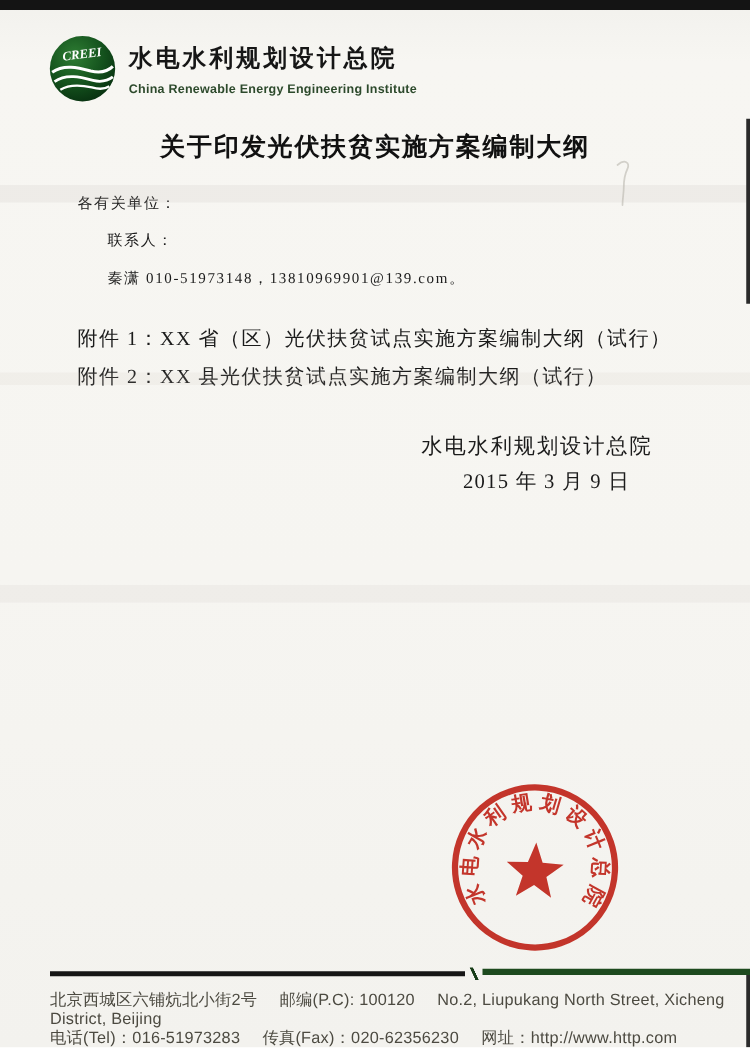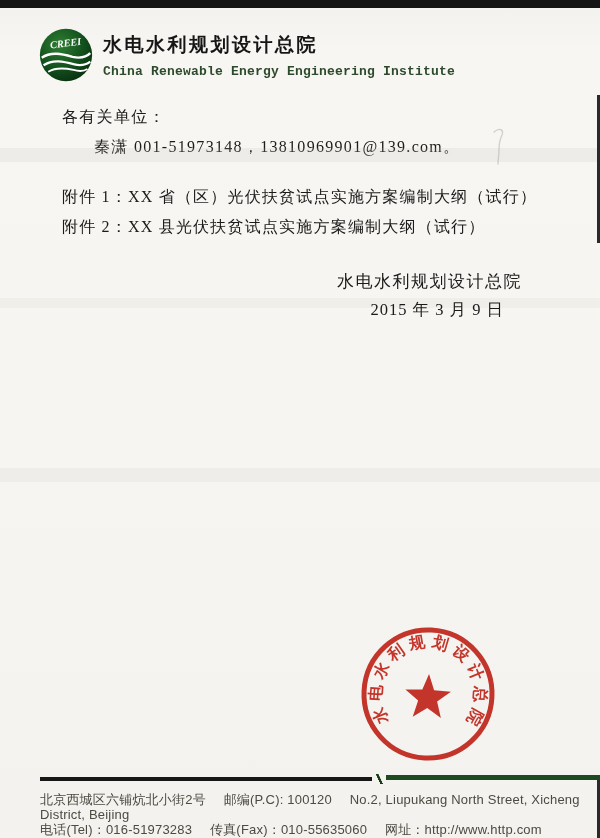--- a/index.html
+++ b/index.html
@@ -18,28 +18,28 @@
   .streak3 { top:468px; height:14px; background:rgba(195,190,183,.14); }
   .scan-edge-right-top { position:absolute; right:0; top:95px; width:3px; height:148px; background:#2a2a2a; }
   .scan-edge-right-bottom { position:absolute; right:0; top:778px; width:3px; height:60px; background:#2a2a2a; }
   .pencil-mark { position:absolute; left:488px; top:126px; opacity:.55; }
 
   
   .header { position:relative; margin:26px 0 0 38px; display:flex; align-items:center; height:58px; }
   .logo { width:56px; height:56px; flex:0 0 56px; }
   .header-names { margin-left:9px; font-family:"Liberation Sans","DejaVu Sans",sans-serif; }
   .org-cn { font-size:19px; font-weight:bold; letter-spacing:2.5px; color:#161616; }
-  .org-en { font-size:13px; font-weight:bold; color:#2d4a2c; letter-spacing:.2px; margin-top:6px;font-family:Liberation Mono, monospace; }
+  .org-en { font-size:10px; font-weight:bold; color:#2d4a2c; letter-spacing:.2px; margin-top:6px; }
 
   
   .doc-title { margin-top:18px; text-align:center; font-family:"Liberation Sans","DejaVu Sans",sans-serif;
                font-weight:bold; font-size:20px; line-height:33px; letter-spacing:1.5px; color:#111; }
 
   
-  .letter-body { margin:12px 62px 0 62px; font-size:16px; line-height:30px; letter-spacing:1.3px;
+  .letter-body { margin:12px 62px 0 62px; font-size:12px; line-height:30px; letter-spacing:1.3px;
                  text-align:justify; color:#1b1b1b; }
   .salutation { text-indent:0; }
   .para { text-indent:2em; }
   .contact-line { text-indent:2em; }
 
   .attachments { margin:20px 62px 0 62px; font-size:16px; line-height:30px; letter-spacing:1.2px; color:#1b1b1b; }
 
   
   .signature { margin-top:28px; text-align:right; color:#1b1b1b; position:relative; z-index:1; }
   .sig-org { font-size:17px; letter-spacing:1.5px; padding-right:78px; }
@@ -90,25 +90,27 @@
       <div class="org-cn">水电水利规划设计总院</div>
       <div class="org-en">China Renewable Energy Engineering Institute</div>
     </div>
   </div>
 
   <svg class="pencil-mark" width="24" height="44" viewBox="0 0 24 44">
     <path d="M6,6 C12,1 16,4 14,9 C12,13 11,18 11,24 C11,29 10,33 10,38" fill="none" stroke="#b5b2a9" stroke-width="1.4" stroke-linecap="round"></path>
   </svg>
 
   <div class="doc-title">
+    <div>关于印发光伏扶贫实施方案编制大纲</div>
   </div>
 
   <div class="letter-body">
     <div class="salutation">各有关单位：</div>
-    <div class="contact-line">秦潇 001-51973148，13810969901@139.com。</div>
+    <div class="contact-line">联系人：</div>
+    <div class="contact-line">秦潇 010-51973148，13810969901@139.com。</div>
   </div>
 
   <div class="attachments">
     <div>附件 1：XX 省（区）光伏扶贫试点实施方案编制大纲（试行）</div>
     <div>附件 2：XX 县光伏扶贫试点实施方案编制大纲（试行）</div>
   </div>
 
   <div class="signature">
     <div class="sig-org">水电水利规划设计总院</div>
     <div class="sig-date">2015 年 3 月 9 日</div>
@@ -127,18 +129,18 @@
   <div class="footer-rule-slash"></div>
   <div class="footer-rule-green"></div>
   <div class="footer-text">
     <div>
       <span class="seg">北京西城区六铺炕北小街2号</span>
       <span class="seg">邮编(P.C): 100120</span>
       <span class="seg">No.2, Liupukang North Street, Xicheng District, Beijing</span>
     </div>
     <div>
       <span class="seg">电话(Tel)：016-51973283</span>
-      <span class="seg">传真(Fax)：010-55635060</span>
+      <span class="seg">传真(Fax)：020-62356230</span>
       <span class="seg">网址：http://www.http.com</span>
     </div>
   </div>
 
 </div>
 
 </body></html>

